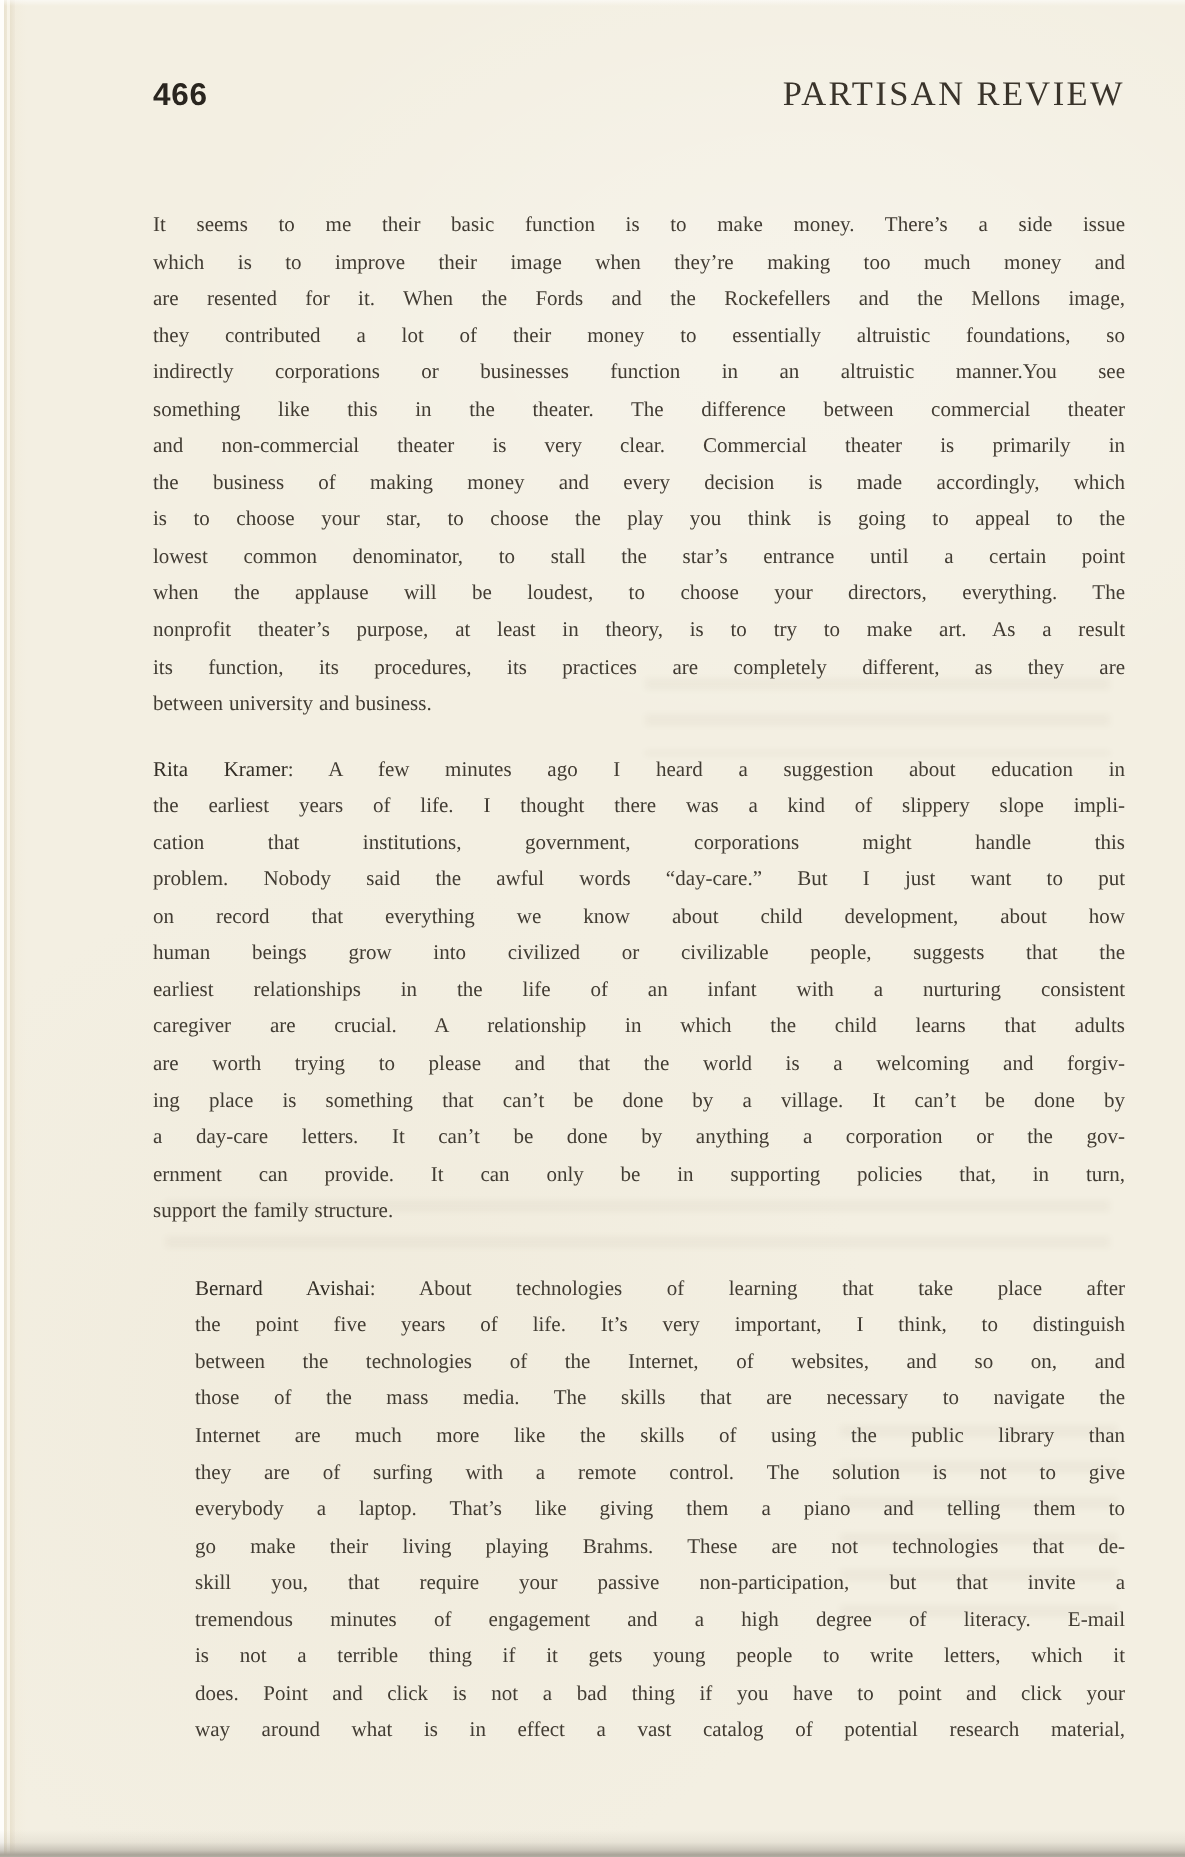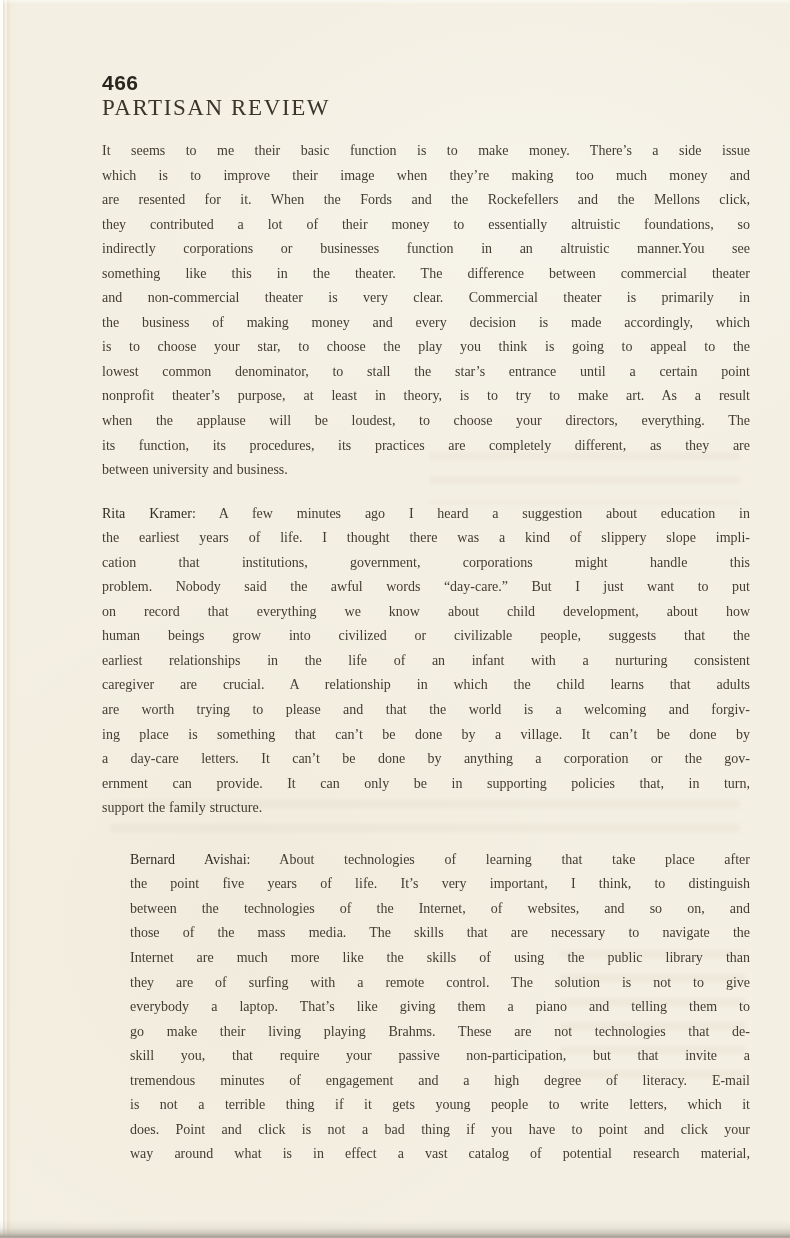--- a/index.html
+++ b/index.html
@@ -46,22 +46,22 @@
       rgba(110,92,64,0) 8px, rgba(110,92,64,0) 24px);
     filter: blur(2px);
     opacity: 0.45;
   }
   .bleed.b1 { left: 430px; top: 452px;  width: 310px; height: 52px;  }
   .bleed.b2 { left: 110px; top: 800px;  width: 630px; height: 48px;  }
   .bleed.b3 { left: 560px; top: 950px;  width: 185px; height: 130px; }
 
   .page-header {
     position: absolute;
-    left: 102px; top: 71px; width: 648px;
-    display: flex; justify-content: flex-end; align-items: baseline; flex-direction: column;
+    left: 102px; top: 50px; width: 648px;
+    display: flex; justify-content: space-between; align-items: baseline;
   }
   .page-number {
     font-family: "Liberation Sans", sans-serif;
     font-weight: bold;
     font-size: 21px;
     letter-spacing: 0.5px;
     color: #29251f;
   }
   .journal-title {
     font-family: "Liberation Serif", serif;
@@ -101,30 +101,30 @@
 
 <div class="page-header">
   <span class="page-number">466</span>
   <span class="journal-title">PARTISAN REVIEW</span>
 </div>
 
 <div class="text-block">
     <div class="paragraph">
       <div class="line">It seems to me their basic function is to make money. There’s a side issue</div>
       <div class="line">which is to improve their image when they’re making too much money and</div>
-      <div class="line">are resented for it. When the Fords and the Rockefellers and the Mellons click,</div>
+      <div class="line">are resented for it. When the Fords and the Rockefellers and the Mellons image,</div>
       <div class="line">they contributed a lot of their money to essentially altruistic foundations, so</div>
       <div class="line">indirectly corporations or businesses function in an altruistic manner.You see</div>
       <div class="line">something like this in the theater. The difference between commercial theater</div>
       <div class="line">and non-commercial theater is very clear. Commercial theater is primarily in</div>
       <div class="line">the business of making money and every decision is made accordingly, which</div>
       <div class="line">is to choose your star, to choose the play you think is going to appeal to the</div>
       <div class="line">lowest common denominator, to stall the star’s entrance until a certain point</div>
+      <div class="line">when the applause will be loudest, to choose your directors, everything. The</div>
       <div class="line">nonprofit theater’s purpose, at least in theory, is to try to make art. As a result</div>
-      <div class="line">when the applause will be loudest, to choose your directors, everything. The</div>
       <div class="line">its function, its procedures, its practices are completely different, as they are</div>
       <div class="line last">between university and business.</div>
     </div>
     <div class="paragraph">
       <div class="line"><span class="speaker">Rita Kramer</span>: A few minutes ago I heard a suggestion about education in</div>
       <div class="line">the earliest years of life. I thought there was a kind of slippery slope impli-</div>
       <div class="line">cation that institutions, government, corporations might handle this</div>
       <div class="line">problem. Nobody said the awful words “day-care.” But I just want to put</div>
       <div class="line">on record that everything we know about child development, about how</div>
       <div class="line">human beings grow into civilized or civilizable people, suggests that the</div>

